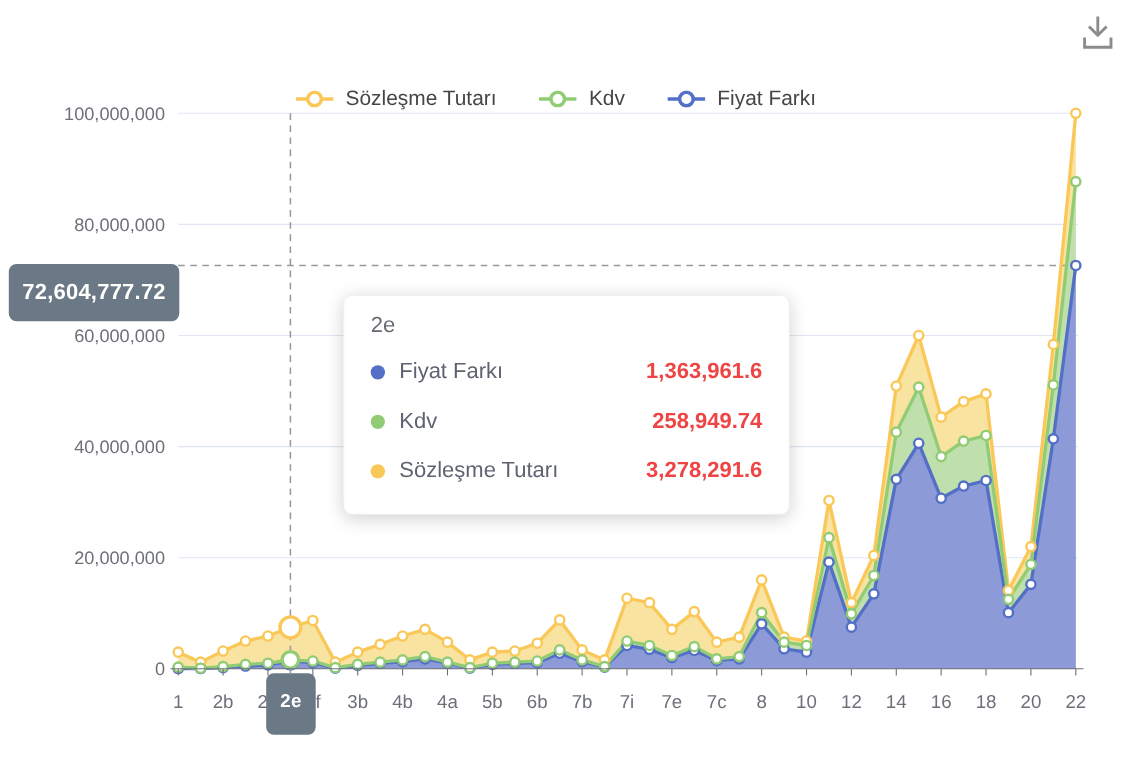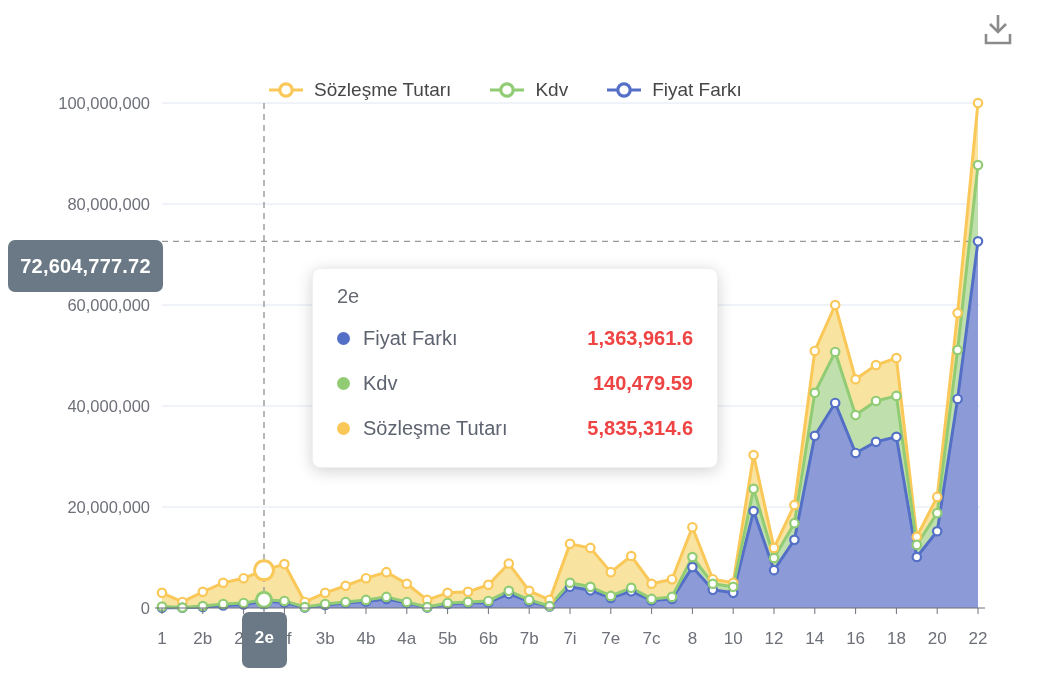--- a/index.html
+++ b/index.html
@@ -306,22 +306,22 @@
   <div class="tooltip">
     <div class="tooltip-title">2e</div>
     <div class="tooltip-row">
       <span class="tooltip-dot" style="background-color: rgb(84, 112, 198);"></span>
       <span>Fiyat Farkı</span>
       <span class="tooltip-value">1,363,961.6</span>
     </div>
     <div class="tooltip-row">
       <span class="tooltip-dot" style="background-color: rgb(145, 204, 117);"></span>
       <span>Kdv</span>
-      <span class="tooltip-value">140,479.59</span>
+      <span class="tooltip-value">258,949.74</span>
     </div>
     <div class="tooltip-row">
       <span class="tooltip-dot" style="background-color: rgb(250, 200, 88);"></span>
       <span>Sözleşme Tutarı</span>
-      <span class="tooltip-value">5,835,314.6</span>
+      <span class="tooltip-value">3,278,291.6</span>
     </div>
   </div>
 
 </div>
 
 </body></html>

